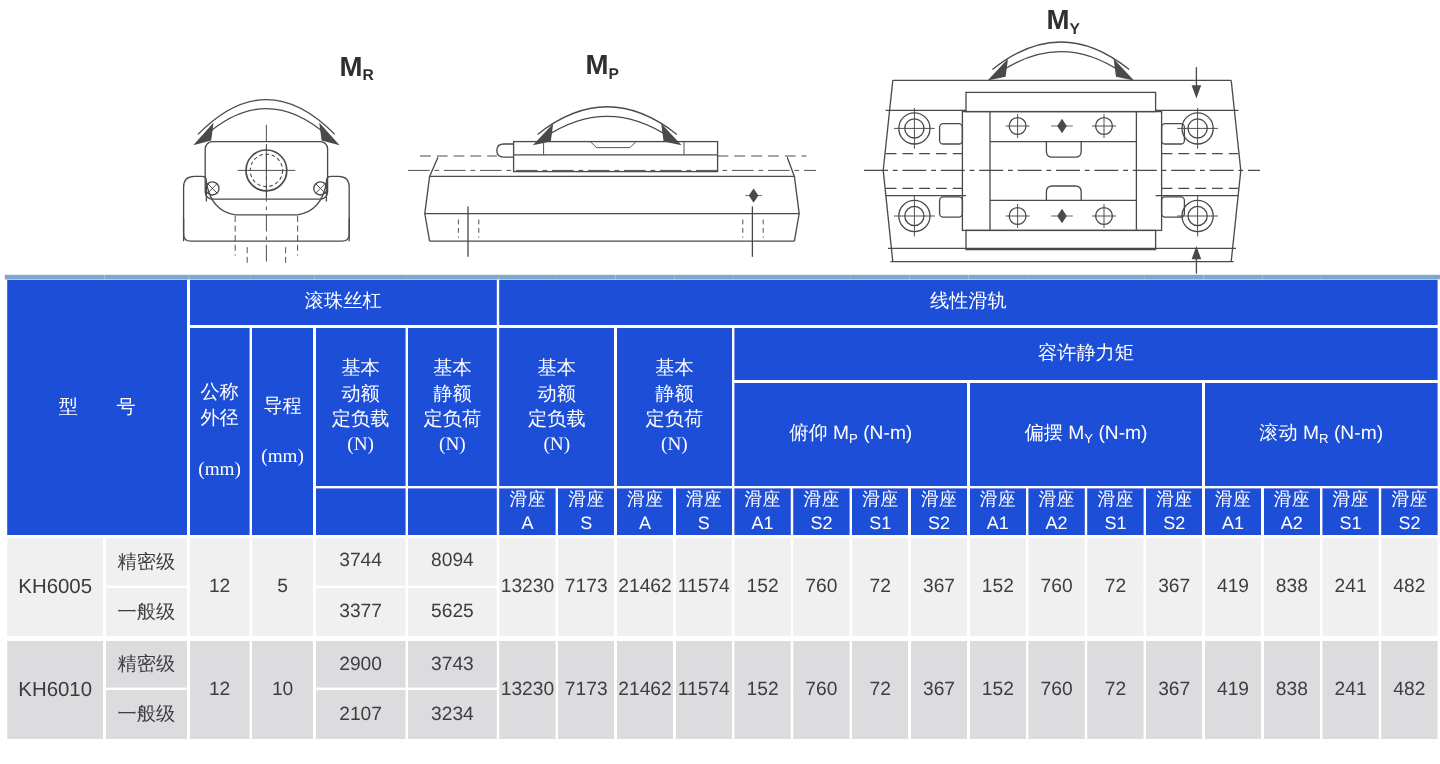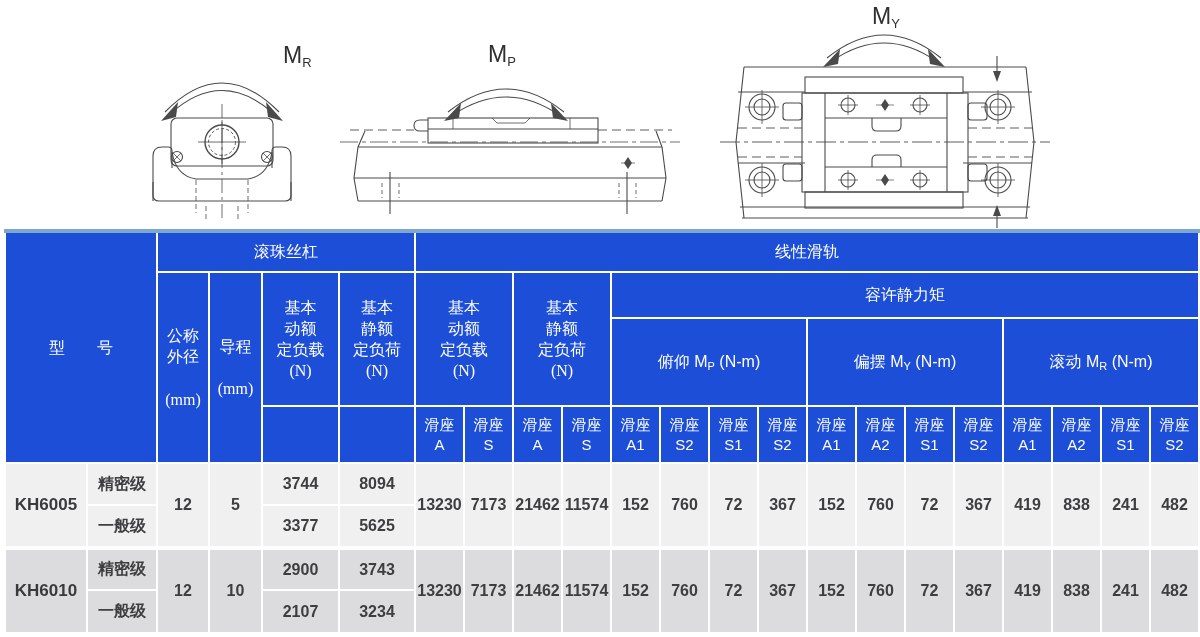--- a/index.html
+++ b/index.html
@@ -4,42 +4,42 @@
 <style>
   html,body{margin:0;padding:0;}
   body{
     width:1200px;height:637px;position:relative;background:#ffffff;
     font-family:"Liberation Sans","DejaVu Sans",sans-serif;
     -webkit-font-smoothing:antialiased;
   }
   .diagram{position:absolute;}
   .diagram svg{display:block;}
   .diag-label{
-    position:absolute;color:#2f2f2f;font-size:23px;font-weight:400;
+    position:absolute;color:#2f2f2f;font-size:23px;font-weight:700;
     letter-spacing:0px;line-height:1;
   }
   .diag-label sub{font-size:13px;vertical-align:-4px;}
 
   
   table.spec{
     position:absolute;left:4px;top:229px;width:1193px;
     border-collapse:collapse;table-layout:fixed;
   }
   table.spec td{
     border:2px solid #ffffff;padding:0;text-align:center;vertical-align:middle;
     overflow:hidden;
   }
   tr.hr1 td{border-top:4px solid #7ea7cf;}
   td.hd{background:#1d4ed8;color:#ffffff;font-size:16px;line-height:1.32;}
   td.hd .pre{white-space:pre-line;display:block;font-family:Liberation Serif, serif;}
   td.hd sub{font-size:11px;vertical-align:-3px;}
   td.hd .sl-top,td.hd .sl-bot{display:block;font-size:15px;line-height:1.3;}
   tr.g1 td{background:#f0f0f1;}
   tr.g2 td{background:#dcdcde;}
-  td.bd{color:#3e3e40;font-size:16px;font-weight:bold;}
+  td.bd{color:#3e3e40;font-size:16px;}
   td.model{font-size:17px;color:#3a3a3c;}
   tr.sep td{border-top:4px solid #ffffff;}
 </style>
 </head>
 <body>
 
 <div class="diagram" style="left:120px;top:30px;">
   <svg width="220" height="200" viewBox="0 0 220 200" fill="none" stroke="#4a4a4a" stroke-width="1.1">
     <g>
       <path d="M45,82 Q102,24 159,82"></path>
@@ -273,21 +273,21 @@
         </td>
     <td class="hd" colspan="12"><span>容许静力矩</span></td>
   </tr>
 
   <tr class="hr3" style="height:88px;">
     <td class="hd" colspan="4"><span>俯仰 M</span><sub>P</sub><span> (N-m)</span></td>
     <td class="hd" colspan="4"><span>偏摆 M</span><sub>Y</sub><span> (N-m)</span></td>
     <td class="hd" colspan="4"><span>滚动 M</span><sub>R</sub><span> (N-m)</span></td>
   </tr>
 
-  <tr class="hr4" style="height:57px;">
+  <tr class="hr4" style="height:41px;">
     <td class="hd"></td>
     <td class="hd"></td>
     <td class="hd">
           <span class="sl-top">滑座</span>
           <span class="sl-bot">A</span>
         </td>
     <td class="hd">
           <span class="sl-top">滑座</span>
           <span class="sl-bot">S</span>
         </td>

